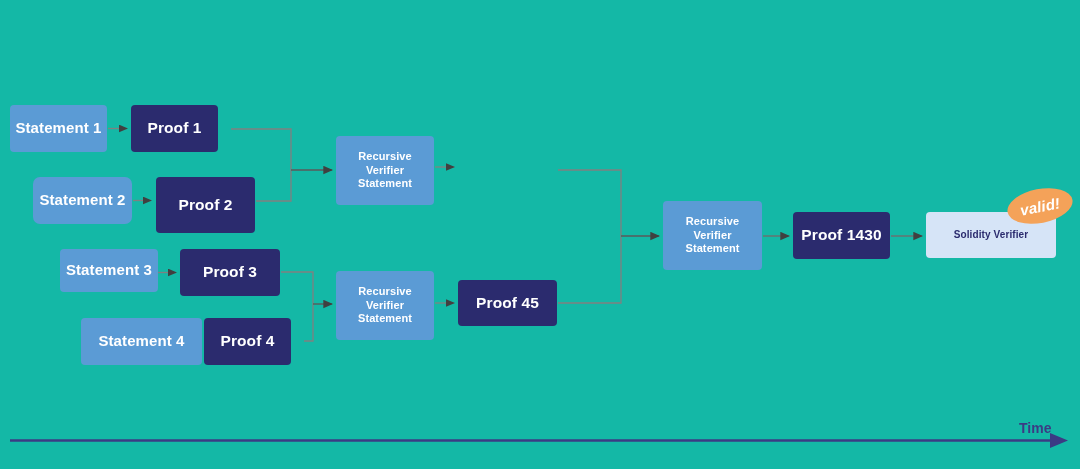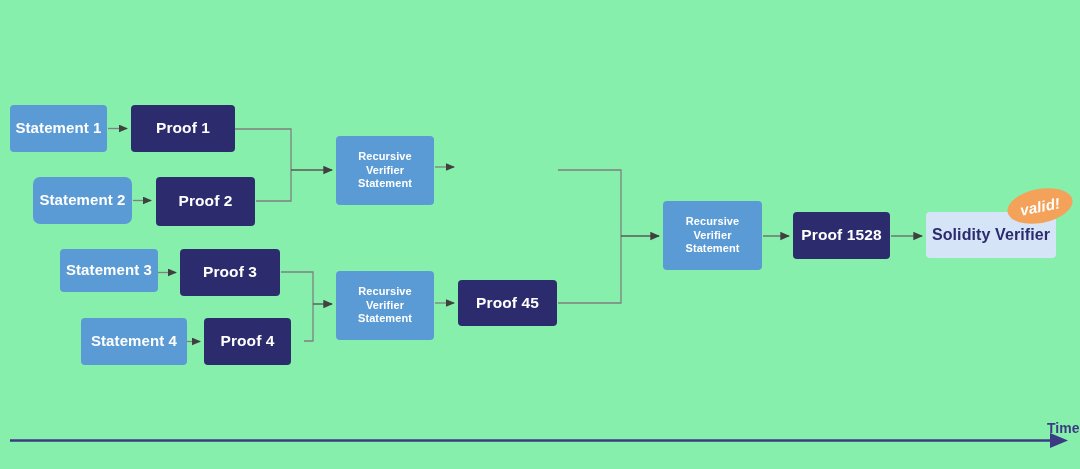--- a/index.html
+++ b/index.html
@@ -7,21 +7,21 @@
     padding: 0;
     background: #ffffff;
   }
   body {
     font-family: "Liberation Sans", sans-serif;
   }
   #canvas {
     position: relative;
     width: 1080px;
     height: 469px;
-    background: #86efac;
+    background: #14b8a6;
     overflow: hidden;
   }
   .node {
     position: absolute;
     box-sizing: border-box;
     display: flex;
     align-items: center;
     justify-content: center;
     text-align: center;
     border-radius: 4px;
@@ -42,21 +42,21 @@
   }
   .node.rvs {
     background: #5b9bd5;
     color: #ffffff;
     font-size: 11px;
     white-space: pre-line;
   }
   .node.verifier {
     background: #d6e4f7;
     color: #2b2b6e;
-    font-size: 16px;
+    font-size: 10px;
   }
   .badge {
     position: absolute;
     display: flex;
     align-items: center;
     justify-content: center;
     background: #f4a259;
     color: #ffffff;
     border-radius: 50%;
     font-size: 15px;
@@ -71,21 +71,20 @@
     top: 0;
     width: 1080px;
     height: 469px;
     pointer-events: none;
   }
   .timeline-label {
     position: absolute;
     color: #3b3b84;
     font-size: 14px;
     font-weight: bold;
-    margin-left: 28px;
   }
 </style>
 </head>
 <body>
 
 <div id="canvas">
 
   <svg class="wires" viewBox="0 0 1080 469">
     <defs>
       <marker id="ah" markerWidth="7" markerHeight="7" refX="6.2" refY="3" orient="auto">
@@ -148,28 +147,28 @@
 
   <div class="node statement" style="left:10px; top:105px; width:97px; height:47px;">
     <span>Statement 1</span>
   </div>
   <div class="node statement" style="left:33px; top:177px; width:99px; height:47px;border-radius:7px;">
     <span>Statement 2</span>
   </div>
   <div class="node statement" style="left:60px; top:249px; width:98px; height:43px;">
     <span>Statement 3</span>
   </div>
-  <div class="node statement" style="left:81px; top:318px; width:106px; height:47px;">
+  <div class="node statement" style="left:81px; top:318px; width:121px; height:47px;">
     <span>Statement 4</span>
   </div>
 
-  <div class="node proof" style="left:131px; top:105px; width:104px; height:47px;">
+  <div class="node proof" style="left:131px; top:105px; width:87px; height:47px;">
     <span>Proof 1</span>
   </div>
-  <div class="node proof" style="left:156px; top:177px; width:99px; height:49px;align-items:center;">
+  <div class="node proof" style="left:156px; top:177px; width:99px; height:56px;align-items:center;">
     <span>Proof 2</span>
   </div>
   <div class="node proof" style="left:180px; top:249px; width:100px; height:47px;">
     <span>Proof 3</span>
   </div>
   <div class="node proof" style="left:204px; top:318px; width:87px; height:47px;">
     <span>Proof 4</span>
   </div>
 
   <div class="node rvs" style="left:336px; top:136px; width:98px; height:69px;">
@@ -187,21 +186,21 @@
     <span>Proof 45</span>
   </div>
 
   <div class="node rvs" style="left:663px; top:201px; width:99px; height:69px;">
     <span>Recursive
 Verifier
 Statement</span>
   </div>
 
   <div class="node proof" style="left:793px; top:212px; width:97px; height:47px;">
-    <span>Proof 1528</span>
+    <span>Proof 1430</span>
   </div>
 
   <div class="node verifier" style="left:926px; top:212px; width:130px; height:46px;">
     <span>Solidity Verifier</span>
   </div>
 
   <div class="badge" style="left:1007px; top:189px; width:66px; height:34px;">
     <span>valid!</span>
   </div>
 

